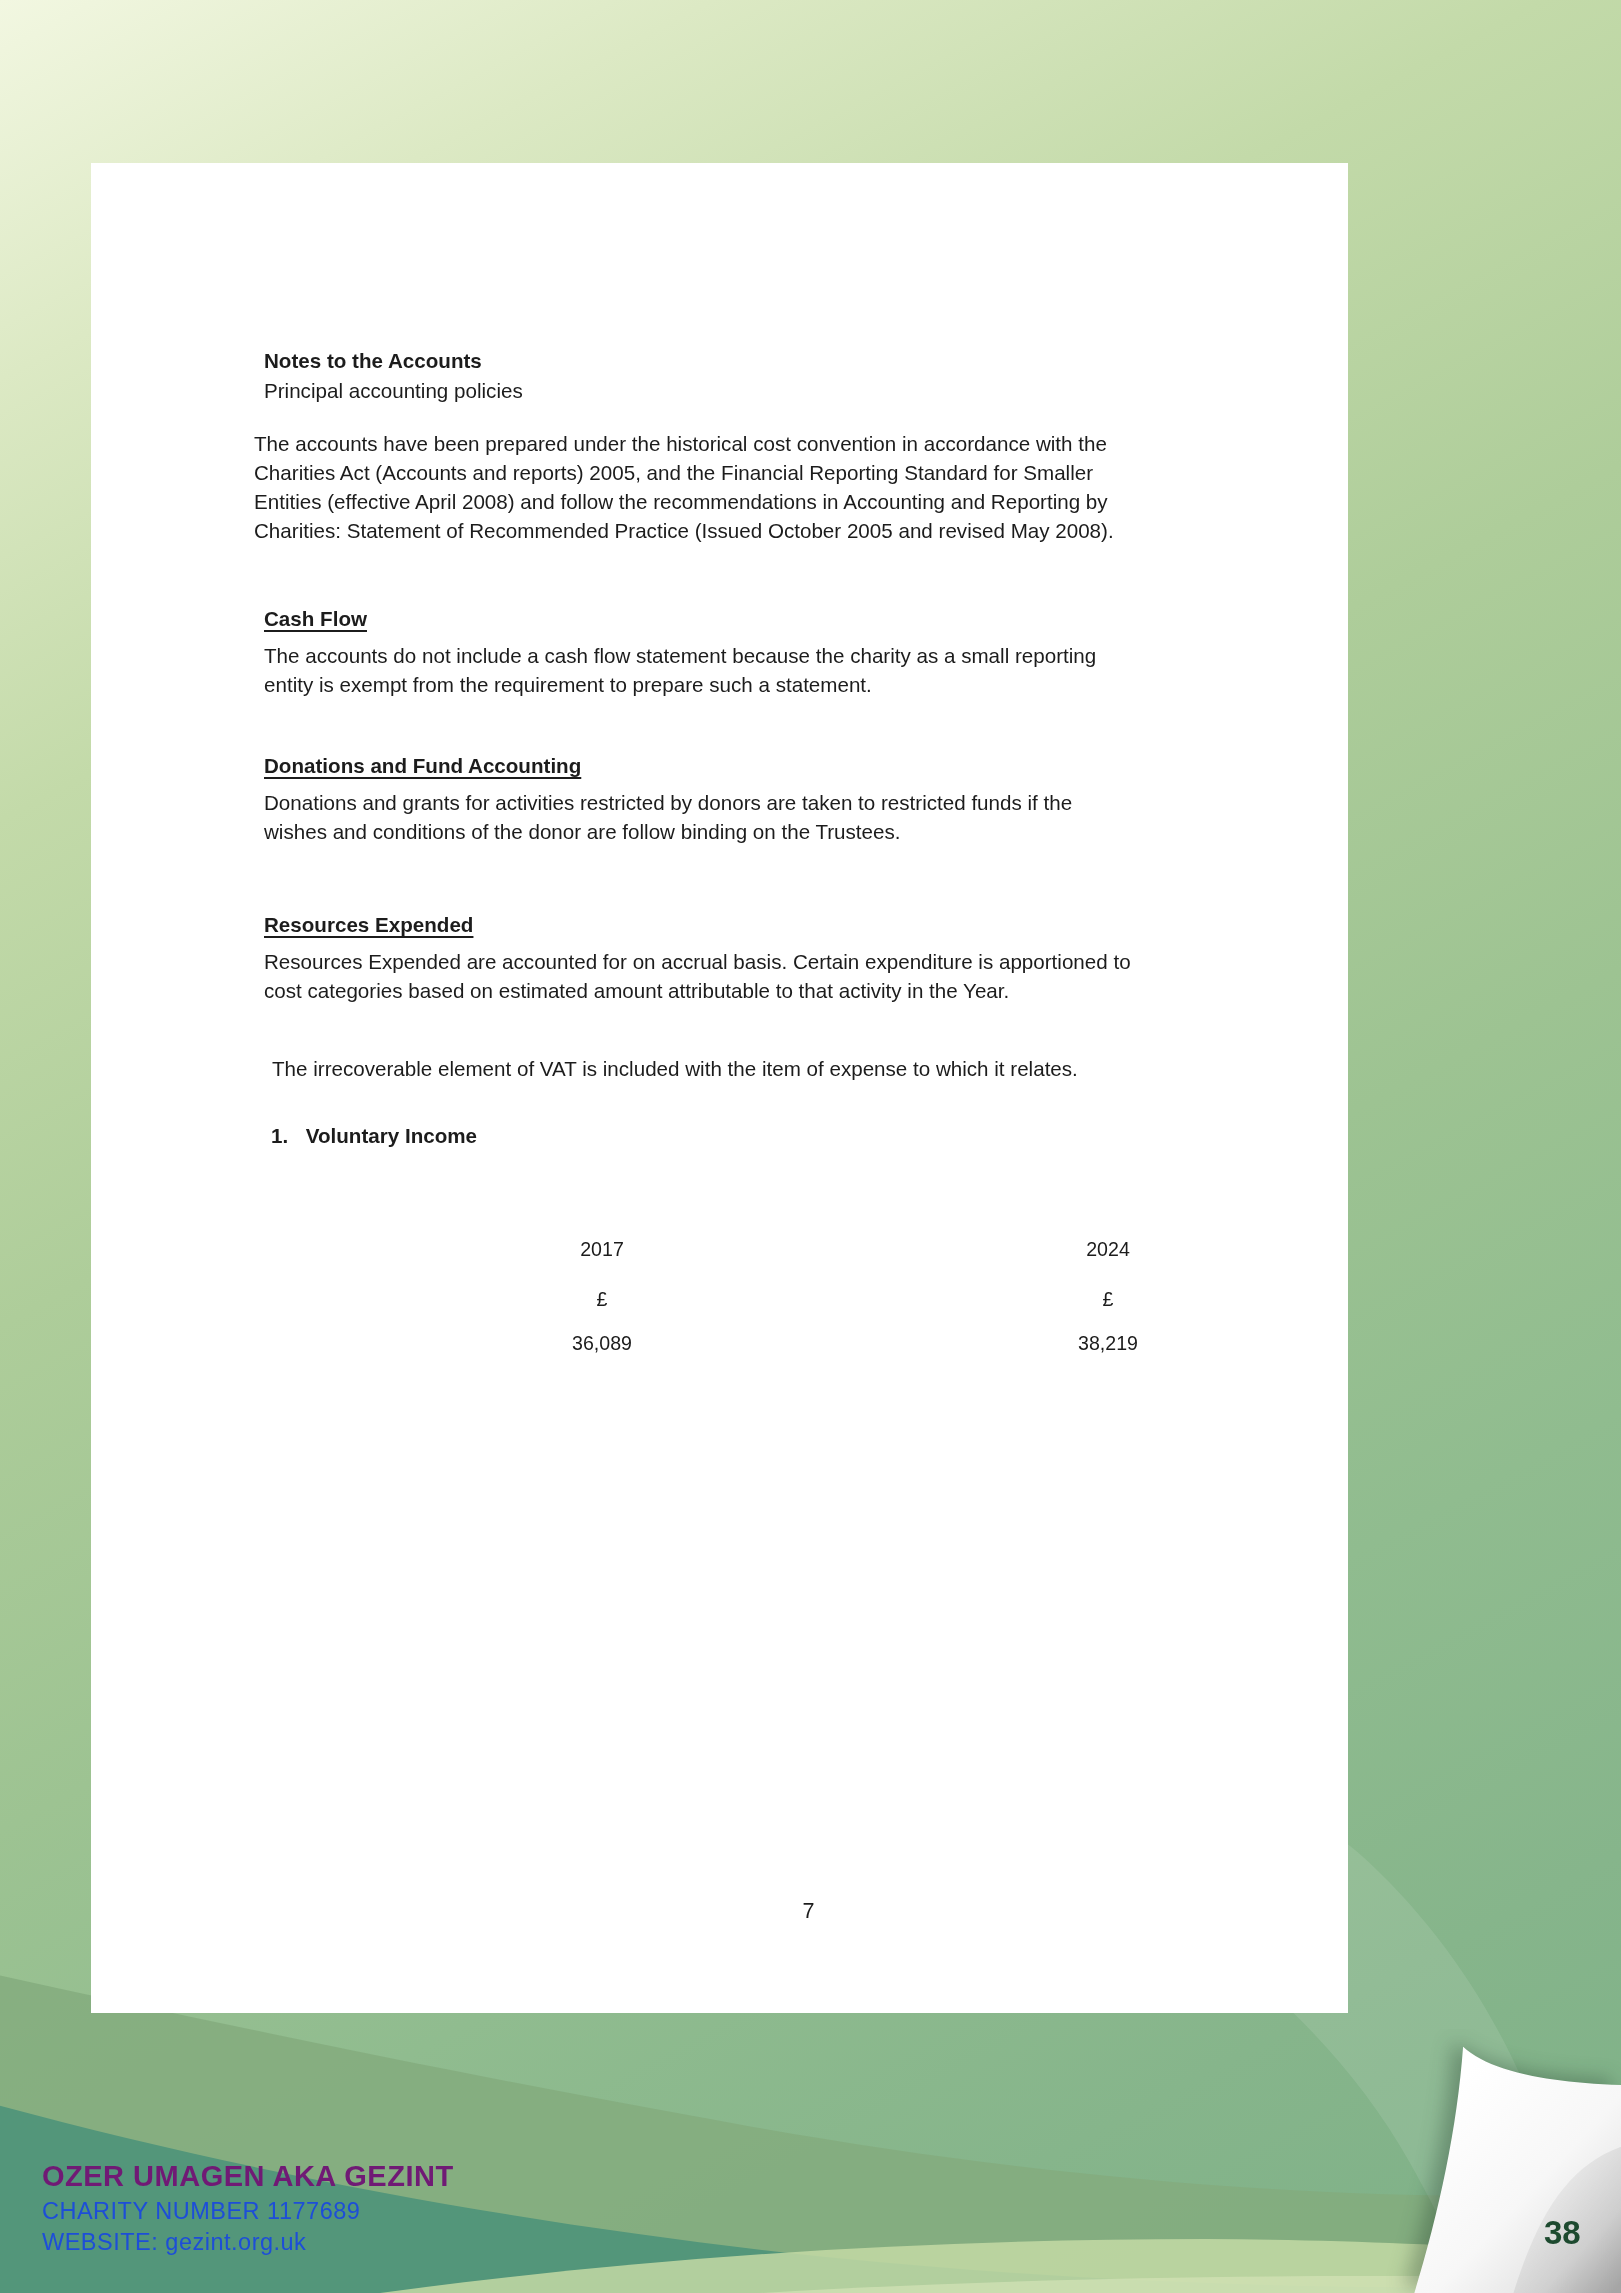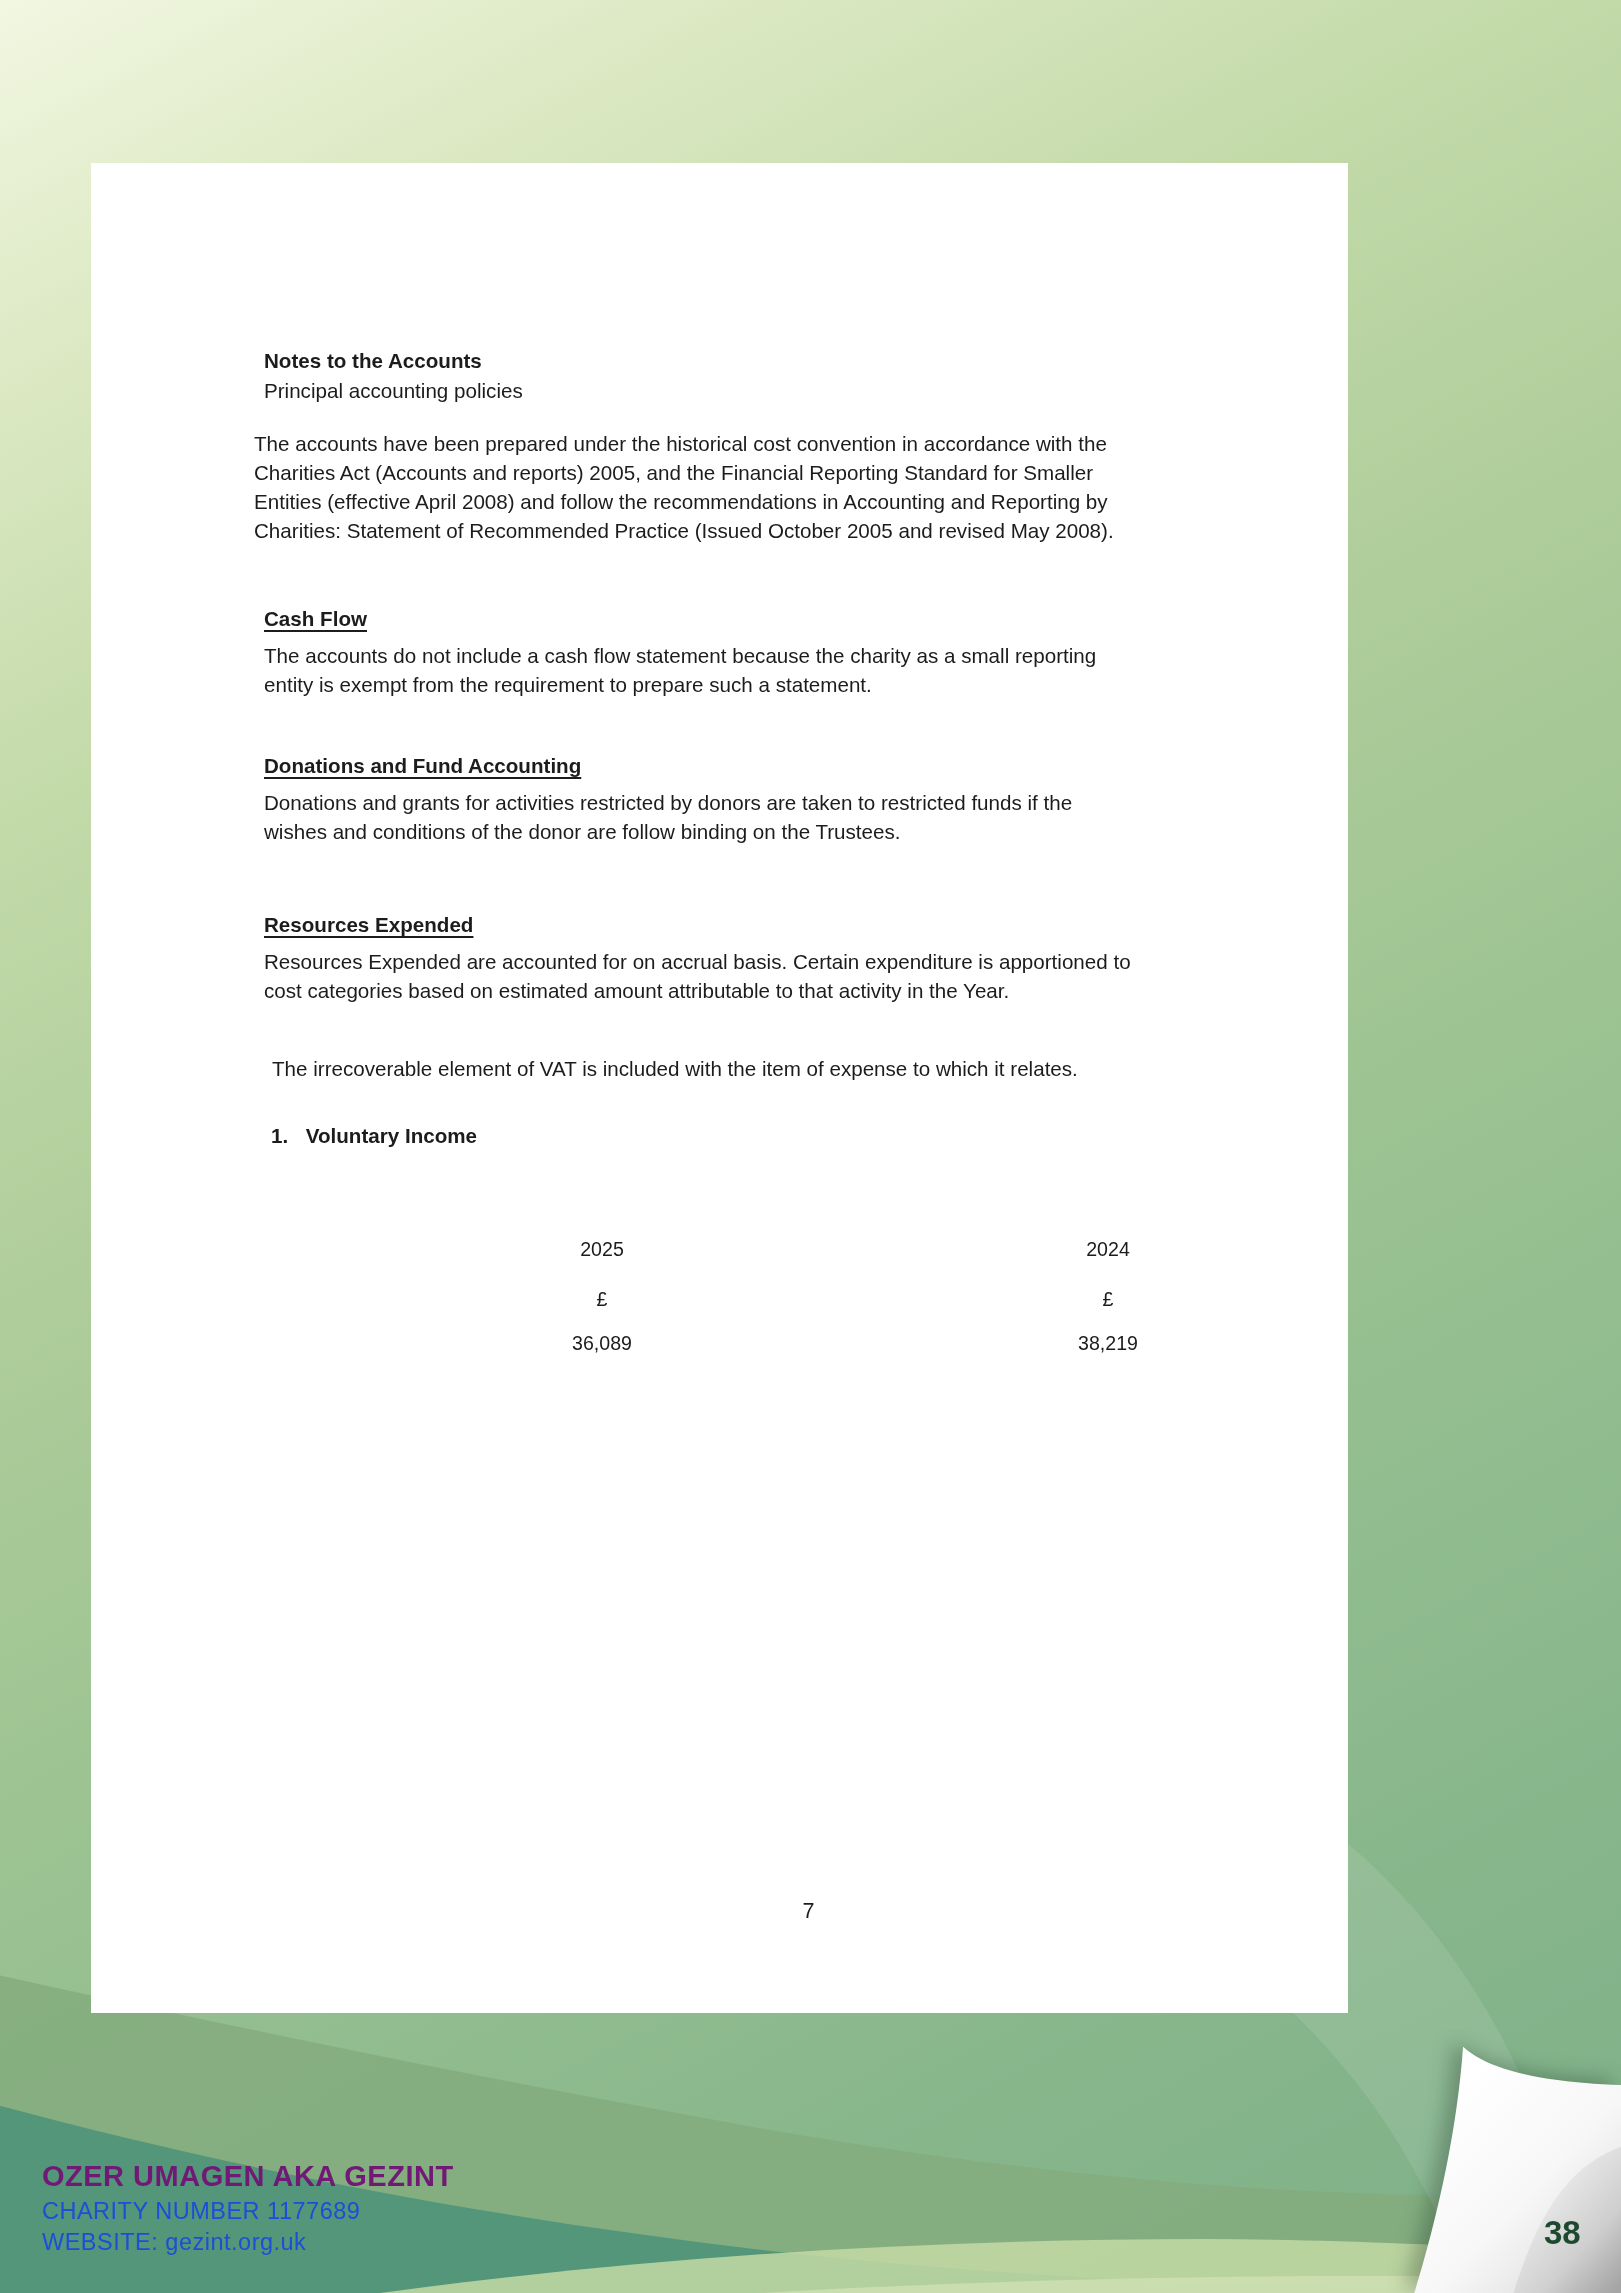--- a/index.html
+++ b/index.html
@@ -89,21 +89,21 @@
 
   <p class="abs para" style="left:173px;top:883px;margin:8px;">The irrecoverable element of VAT is included with the item of expense to which it relates.</p>
 
   <div class="abs num-item" style="left:180px;top:960px;">
     <span>1.</span>
     <span>Voluntary Income</span>
   </div>
 
   <div class="abs" style="left:0;top:1074px;width:1435px;height:137px;">
     <div class="abs tcol" style="left:364px;top:0;">
-      <div class="tcell r1">2025</div>
+      <div class="tcell r1">2017</div>
       <div class="tcell r2">£</div>
       <div class="tcell r3">36,089</div>
     </div>
     <div class="abs tcol" style="left:870px;top:0;">
       <div class="tcell r1">2024</div>
       <div class="tcell r2">£</div>
       <div class="tcell r3">38,219</div>
     </div>
   </div>
 

